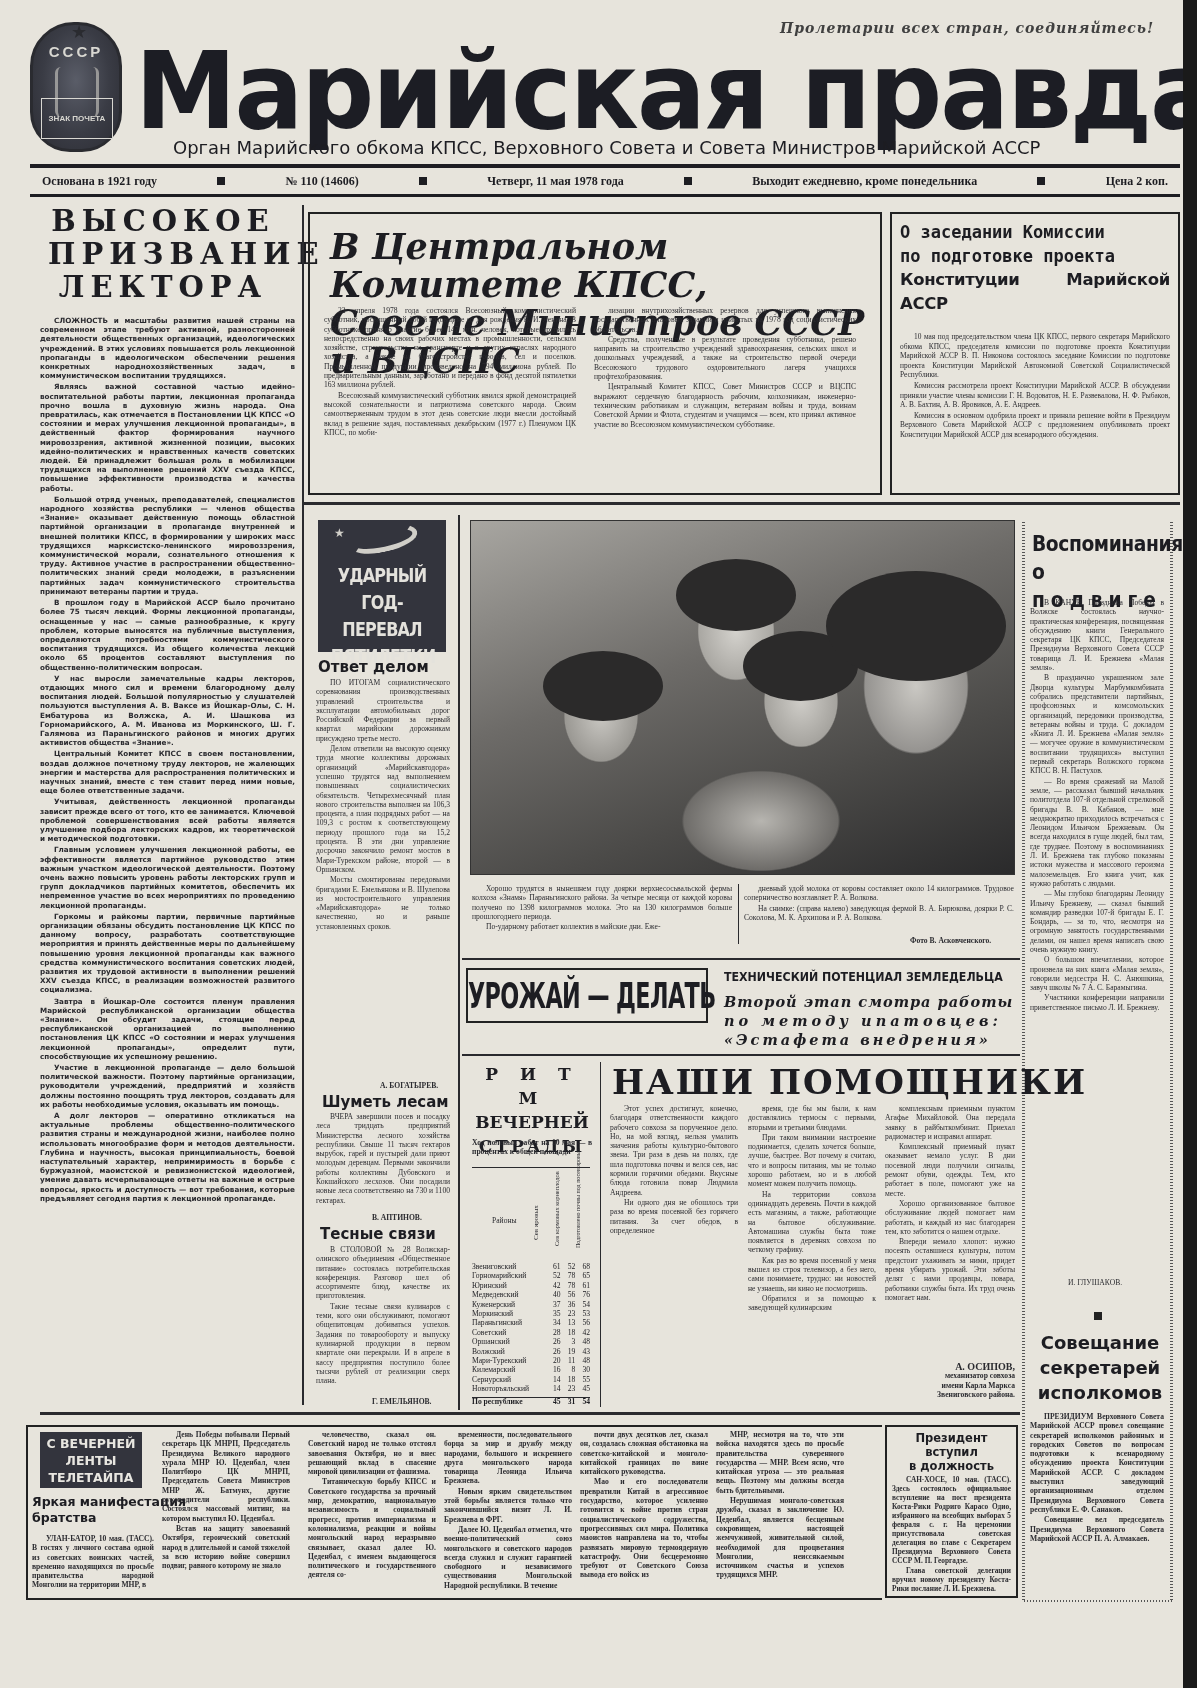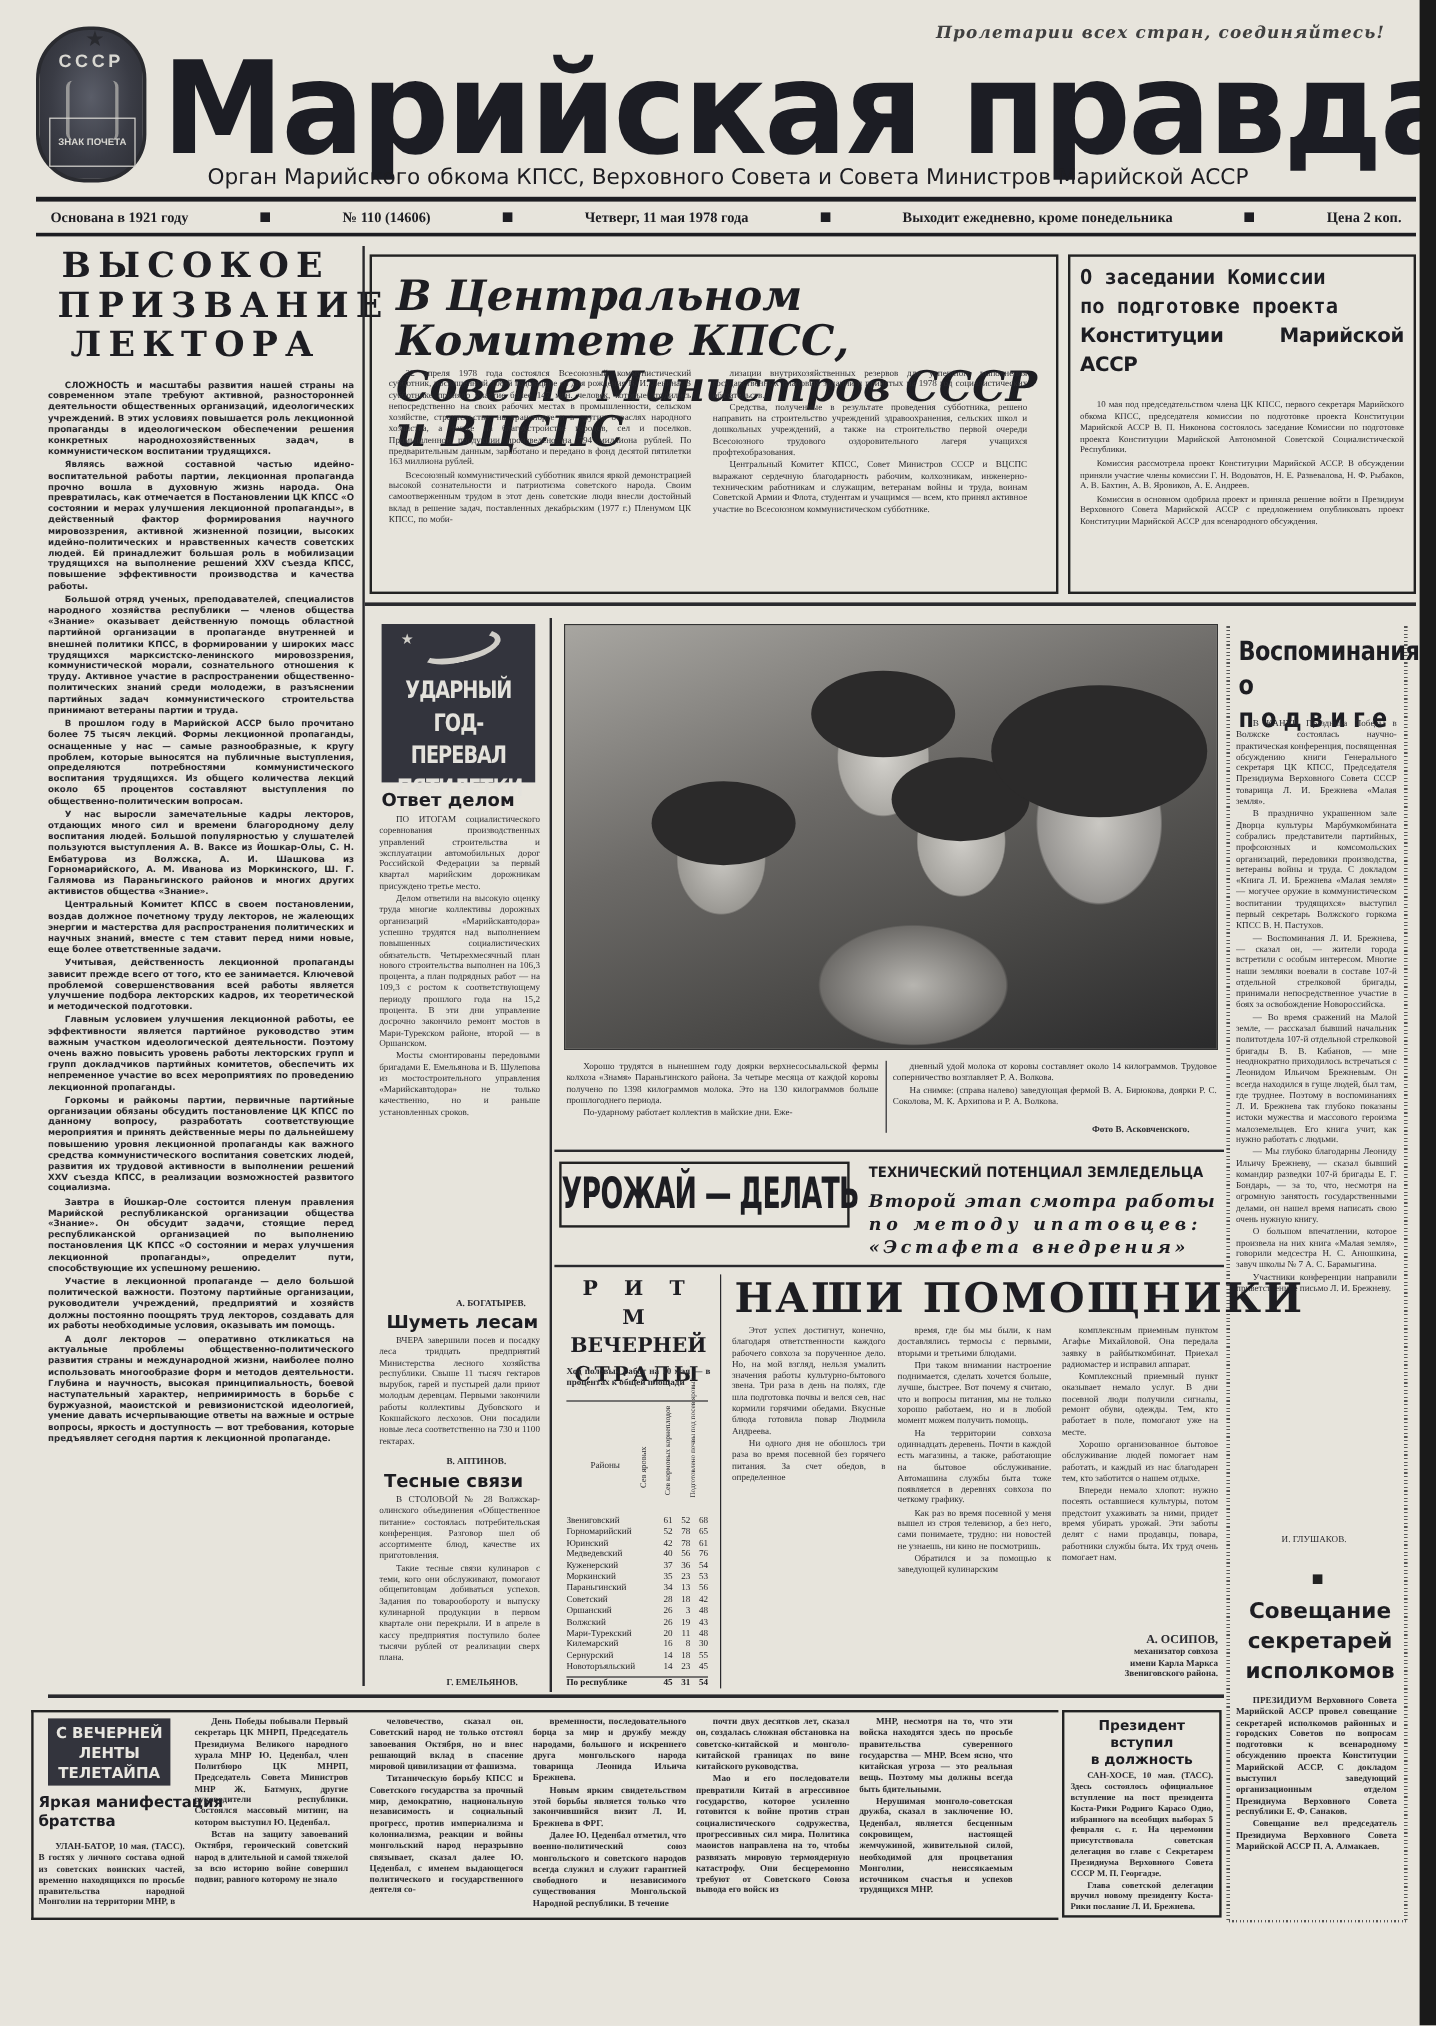--- a/index.html
+++ b/index.html
@@ -206,21 +206,20 @@
 
   <div class="abs dotted-v" style="left:1022px; top:520px; height:1080px;"></div>
   <div class="abs dotted-v" style="left:1170px; top:520px; height:1080px;"></div>
   <div class="abs recollect-title" style="left:1032px; top:530px; width:160px;">
     <div>Воспоминания</div>
     <div style="letter-spacing:7px;">о подвиге</div>
   </div>
   <div class="abs txt" style="left:1030px; top:598px; width:134px; height:690px; overflow:hidden;">
     <p>В КАНУН Праздника Победы в Волжске состоялась научно-практическая конференция, посвященная обсуждению книги Генерального секретаря ЦК КПСС, Председателя Президиума Верховного Совета СССР товарища Л. И. Брежнева «Малая земля».</p>
     <p>В празднично украшенном зале Дворца культуры Марбумкомбината собрались представители партийных, профсоюзных и комсомольских организаций, передовики производства, ветераны войны и труда. С докладом «Книга Л. И. Брежнева «Малая земля» — могучее оружие в коммунистическом воспитании трудящихся» выступил первый секретарь Волжского горкома КПСС В. Н. Пастухов.</p>
-    <p>— Воспоминания Л. И. Брежнева, — сказал он, — жители города встретили с особым интересом. Многие наши земляки воевали в составе 107-й отдельной стрелковой бригады, принимали непосредственное участие в боях за освобождение Новороссийска.</p>
     <p>— Во время сражений на Малой земле, — рассказал бывший начальник политотдела 107-й отдельной стрелковой бригады В. В. Кабанов, — мне неоднократно приходилось встречаться с Леонидом Ильичом Брежневым. Он всегда находился в гуще людей, был там, где труднее. Поэтому в воспоминаниях Л. И. Брежнева так глубоко показаны истоки мужества и массового героизма малоземельцев. Его книга учит, как нужно работать с людьми.</p>
     <p>— Мы глубоко благодарны Леониду Ильичу Брежневу, — сказал бывший командир разведки 107-й бригады Е. Г. Бондарь, — за то, что, несмотря на огромную занятость государственными делами, он нашел время написать свою очень нужную книгу.</p>
     <p>О большом впечатлении, которое произвела на них книга «Малая земля», говорили медсестра Н. С. Анюшкина, завуч школы № 7 А. С. Барамыгина.</p>
     <p>Участники конференции направили приветственное письмо Л. И. Брежневу.</p>
   </div>
   <div class="abs txt" style="left:1068px; top:1278px; font-weight:normal;">И. ГЛУШАКОВ.</div>
   <div class="abs bullet-sq" style="left:1094px; top:1312px;"></div>
   <div class="abs h-sans" style="left:1030px; top:1330px; width:140px; text-align:center; font-size:18px; line-height:25px;">
     <div>Совещание</div>
     <div>секретарей</div>

